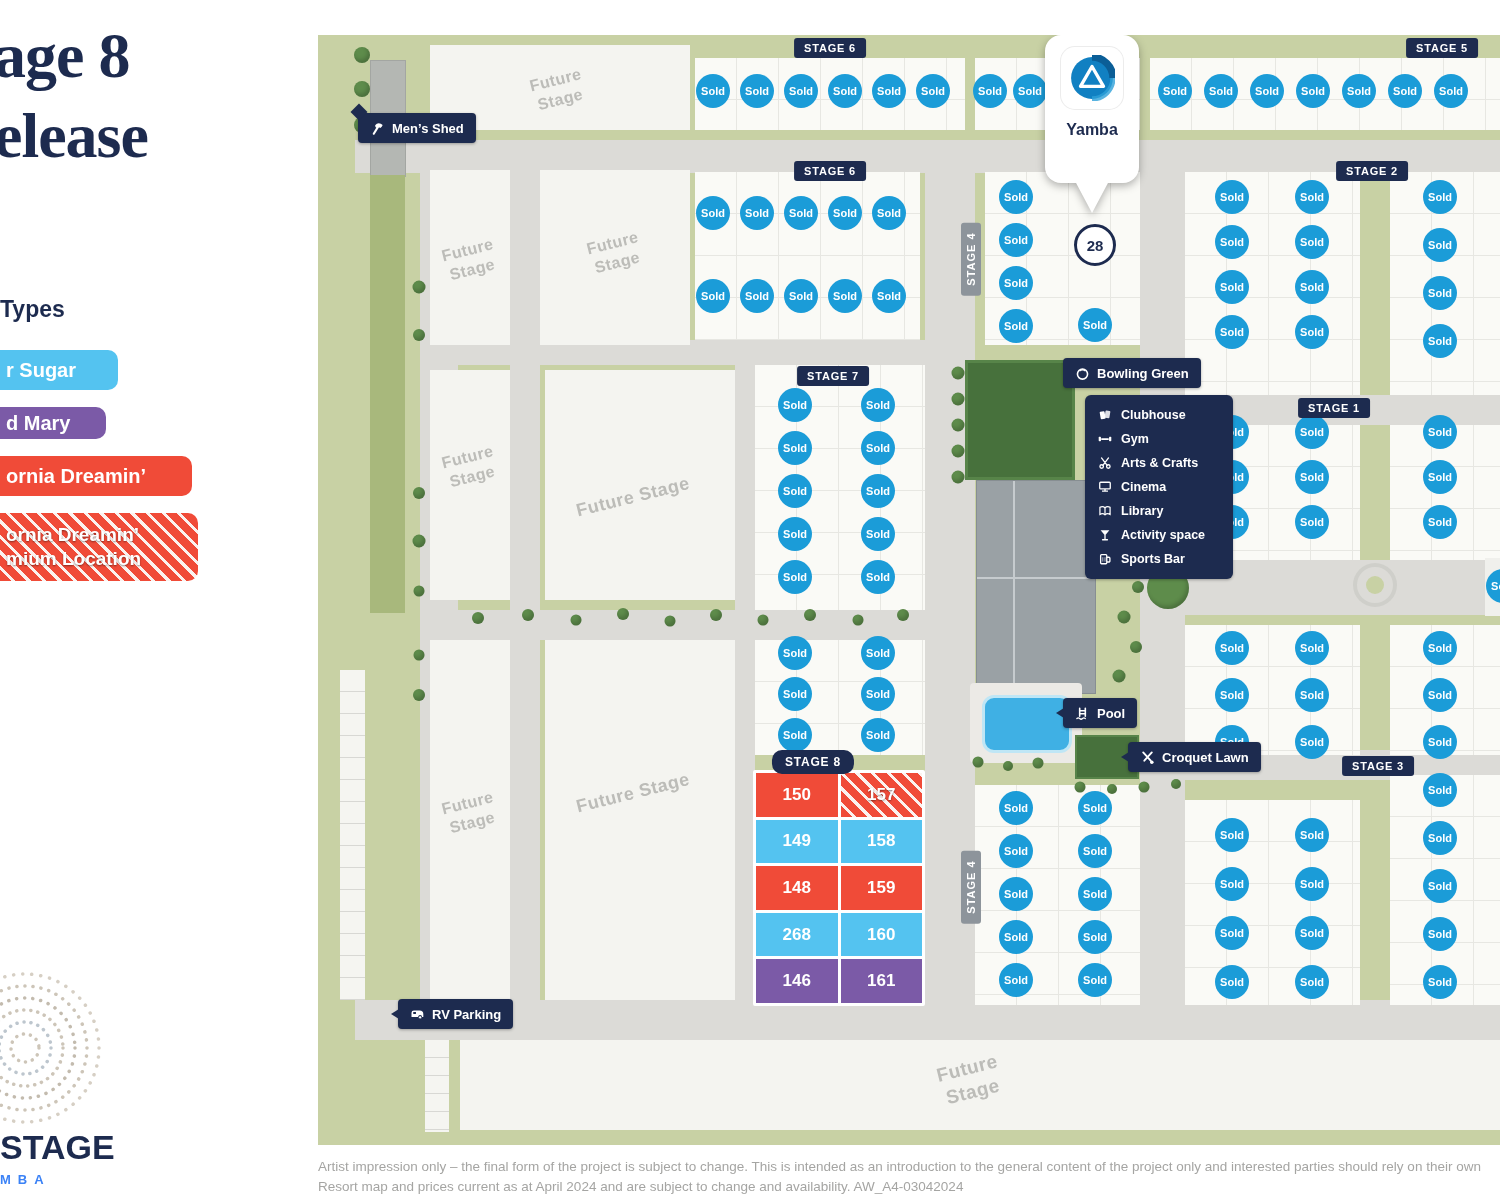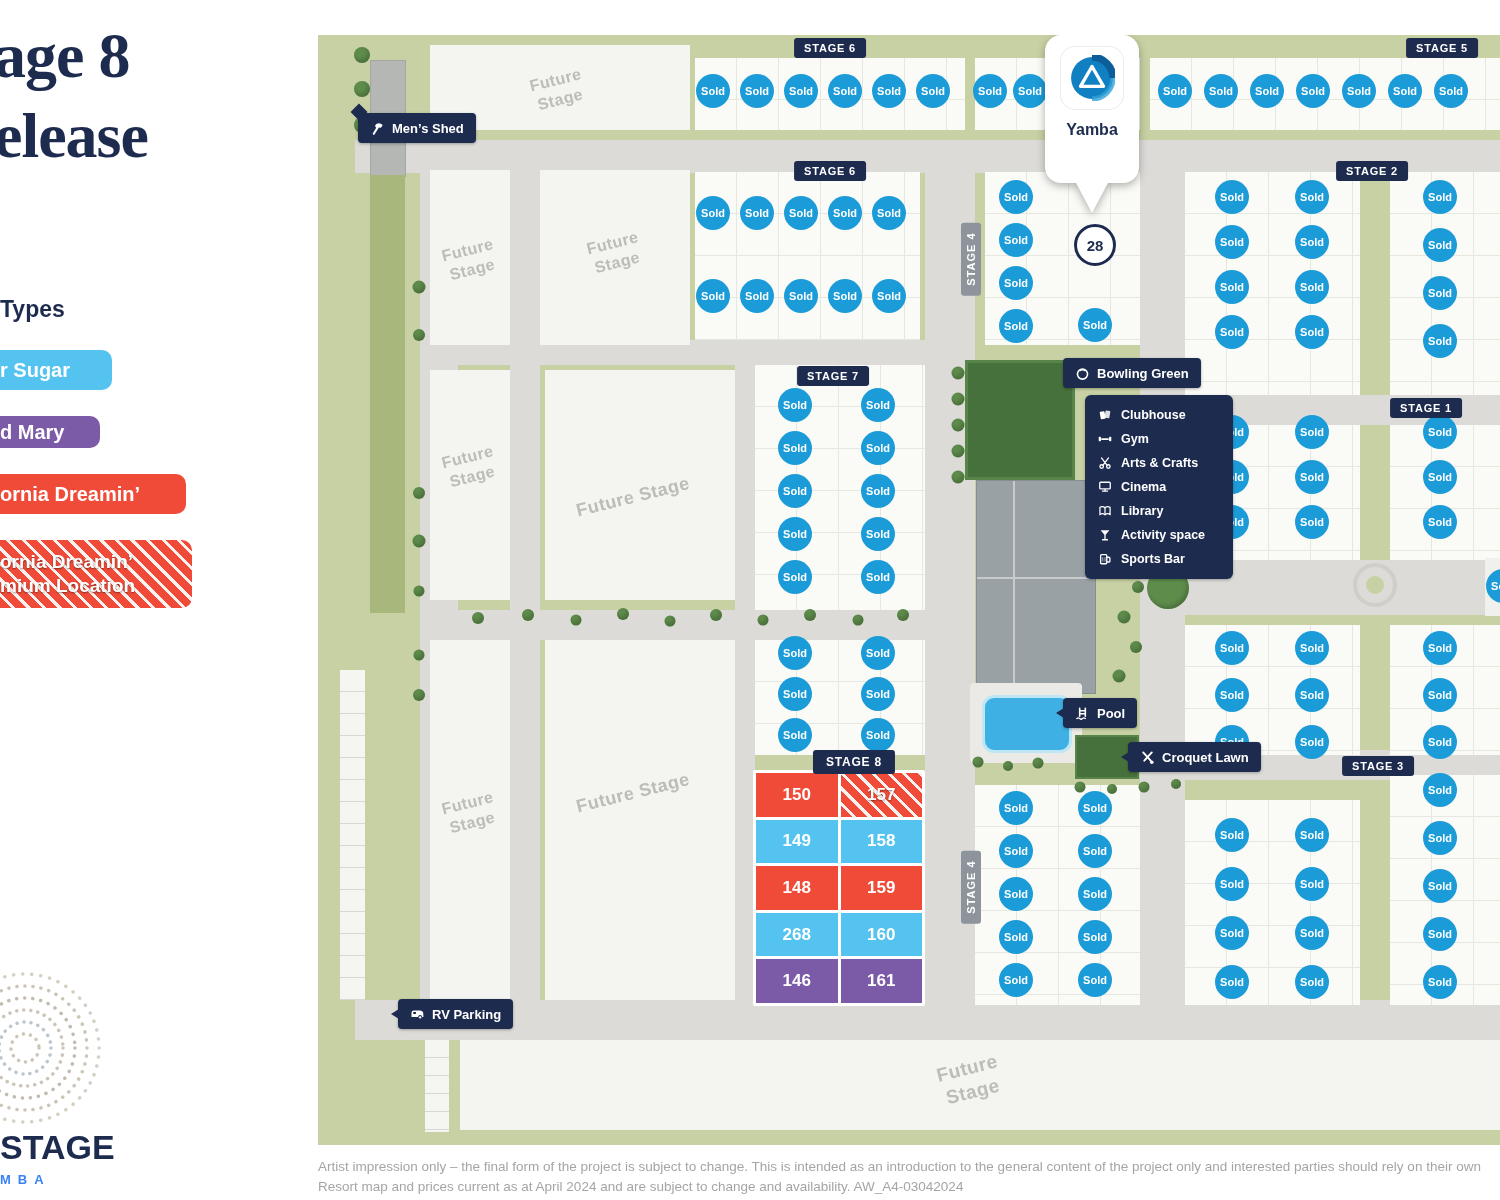--- a/index.html
+++ b/index.html
@@ -5,22 +5,22 @@
   html,body{margin:0;padding:0}
   body{width:1500px;height:1200px;position:relative;overflow:hidden;background:#ffffff;
        font-family:"Liberation Sans",sans-serif}
 
   
   .left-panel{position:absolute;left:0;top:0;width:318px;height:1200px;background:#fff}
   .title{position:absolute;left:-6px;top:16px;font-family:"Liberation Serif",serif;
          font-weight:bold;color:#1d2b4f;font-size:64px;line-height:80px;letter-spacing:-1px}
   .legend-heading{position:absolute;left:0;top:296px;font-size:23px;font-weight:bold;color:#1d2b4f}
   .legend{position:absolute;left:0;top:350px}
-  .legend-item{margin-bottom:26px;color:#fff;font-weight:bold;font-size:20px;
-               display:flex;align-items:center;padding-left:0;border-radius:0 10px 10px 0;
+  .legend-item{margin-bottom:17px;color:#fff;font-weight:bold;font-size:20px;
+               display:flex;align-items:center;padding-left:6px;border-radius:0 10px 10px 0;
                white-space:pre-line;line-height:1.25}
   .type-blue{background:#54c3f0}
   .type-purple{background:#7b5aa7}
   .type-red{background:#f04b38}
   .type-red-hatch{background:repeating-linear-gradient(45deg,#f04b38 0 8px,#fbf2ef 8px 11px);
                   text-shadow:0 1px 2px rgba(0,0,0,.45);font-size:19px}
   .brand-line1{position:absolute;left:0;top:1128px;font-size:34px;font-weight:bold;color:#1d2b4f}
   .brand-line2{position:absolute;left:0;top:1172px;font-size:13px;font-weight:bold;
                letter-spacing:7px;color:#3b82f6}
   .brand-spiral{position:absolute;left:-55px;top:960px}
@@ -349,24 +349,24 @@
       <div class="sold" style="left: 1122px; top: 947px;">Sold</div>
       <div class="sold" style="left: 1185px; top: 551px;">Sold</div>
     </div>
   <div id="layer-labels">
       <div class="stage-tag" style="left: 512px; top: 13px;">STAGE 6</div>
       <div class="stage-tag" style="left: 1124px; top: 13px;">STAGE 5</div>
       <div class="stage-tag" style="left: 512px; top: 136px;">STAGE 6</div>
       <div class="stage-tag" style="left: 1054px; top: 136px;">STAGE 2</div>
       <div class="stage-tag v" style="left: 653px; top: 224px;">STAGE 4</div>
       <div class="stage-tag" style="left: 515px; top: 341px;">STAGE 7</div>
-      <div class="stage-tag" style="left: 1108px; top: 373px;">STAGE 1</div>
+      <div class="stage-tag" style="left: 1016px; top: 373px;">STAGE 1</div>
       <div class="stage-tag" style="left: 1060px; top: 731px;">STAGE 3</div>
       <div class="stage-tag v" style="left: 653px; top: 852px;">STAGE 4</div>
-      <div class="stage-tag big" style="left: 536px; top: 727px;">STAGE 8</div>
+      <div class="stage-tag big" style="left: 495px; top: 727px; border-radius: 10px;">STAGE 8</div>
       <div class="future-label" style="left: 240px; top: 55px; font-size: 16px;">Future
 Stage</div>
       <div class="future-label" style="left: 152px; top: 225px; font-size: 16px;">Future
 Stage</div>
       <div class="future-label" style="left: 297px; top: 218px; font-size: 16px;">Future
 Stage</div>
       <div class="future-label" style="left: 152px; top: 432px; font-size: 16px;">Future
 Stage</div>
       <div class="future-label" style="left: 315px; top: 462px; font-size: 18px;">Future Stage</div>
       <div class="future-label" style="left: 152px; top: 778px; font-size: 16px;">Future

